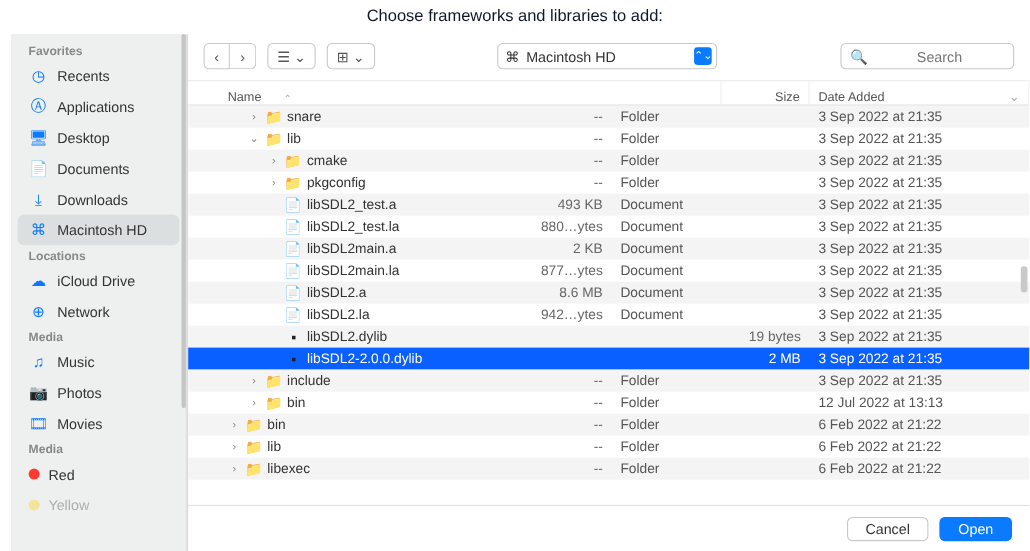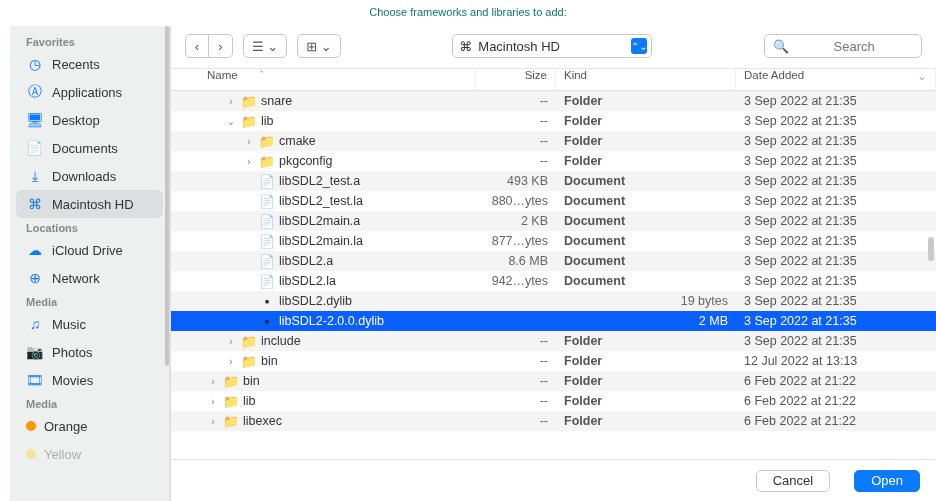--- a/index.html
+++ b/index.html
@@ -1,18 +1,18 @@
 <!DOCTYPE html>
 <html><head>
 <meta charset="utf-8">
 <style>
 * { box-sizing: border-box; margin: 0; padding: 0; font-family: -apple-system, BlinkMacSystemFont, "Segoe UI", Helvetica, Arial, sans-serif; }
 html, body { width: 936px; height: 501px; overflow: hidden; background: #fff; }
 .root { display: flex; flex-direction: column; width: 100%; height: 100%; }
-.title { text-align: center; font-size: 11px; padding: 6px 0 8px; color: #0f766e; }
+.title { text-align: center; font-size: 15px; padding: 6px 0 8px; color: #0f172a; }
 .body { display: flex; flex: 1; min-height: 0; }
 .sidebar { width: 160px; background: #eef0f0; overflow-y: auto; padding: 6px 0 0; border-right: 1px solid #e0e0e0; position: relative; margin-left: 10px; }
 .sidebar::after { content:""; position:absolute; right:0; top:0; width:4px; height:340px; background:#c5c5c5; border-radius:2px; }
 .side-head { font-size: 11px; color: #888; padding: 4px 16px 2px; font-weight: 600; }
 .side-item { display: flex; align-items: center; gap: 8px; height: 28px; padding: 0 12px 0 16px; font-size: 13px; color: #333; cursor: pointer; }
 .side-item.sel { background: #dcdfe0; border-radius: 6px; margin: 0 6px; padding-left: 10px; }
 .side-icon { width: 18px; display:flex; justify-content:center; color:#0a7aff; font-size:14px; }
 .tag-dot { width:10px; height:10px; border-radius:50%; }
 .main { flex: 1; display: flex; flex-direction: column; min-width: 0; border-left: 1px solid #dcdcdc; }
 .toolbar { display: flex; align-items: center; gap: 10px; padding: 8px 14px 10px; border-bottom: 1px solid #e6e6e6; }
@@ -21,40 +21,40 @@
 .nav-group .tbtn { width: 24px; }
 .nav-group .tbtn:first-child { border-top-right-radius:0; border-bottom-right-radius:0; }
 .nav-group .tbtn:last-child { border-top-left-radius:0; border-bottom-left-radius:0; border-left:0; }
 .sel-btn { padding: 0 8px; gap:6px; }
 .loc { flex:0 0 200px; margin:0 auto; height:24px; border:1px solid #c9c9c9; border-radius:5px; display:flex; align-items:center; padding:0 4px 0 6px; gap:6px; font-size:13px; color:#333; }
 .loc .chev { margin-left:auto; width:16px; height:16px; background:#0a7aff; border-radius:3px; display:flex; align-items:center; justify-content:center; color:#fff; font-size:10px; }
 .search { flex:0 0 158px; height:24px; border:1px solid #c9c9c9; border-radius:5px; display:flex; align-items:center; padding:0 8px; gap:6px; color:#888; font-size:13px; }
 .search input { border:0; outline:0; font-size:13px; width:100%; background:transparent;text-align:center; }
 .list { flex:1; overflow:auto; position: relative; }
 .hdr { display:flex; height:22px; align-items:center; font-size:11.5px; color:#555; border-bottom:1px solid #e0e0e0; background:#fff; position:sticky; top:0; }
-.hdr > div { padding: 0 8px; border-right:1px solid #eee; height:100%; display:flex; align-items:flex-start;gap:20px; }
+.hdr > div { padding: 0 8px; border-right:1px solid #eee; height:100%; display:flex; align-items:flex-end;gap:20px; }
 .col-name { flex:1; padding-left:36px !important; gap:4px;}
 .col-size { width: 80px; justify-content:flex-end; }
 .col-kind { width: 180px; }
 .col-date { width: 200px; justify-content:space-between; }
 .rows { }
 .row { display:flex; height:20px; align-items:center; font-size:12.5px; color:#333; }
 .row.stripe { background:#f4f4f4; }
 .row.sel { background:#0a5fff; color:#fff; }
 .row.sel .kind, .row.sel .date, .row.sel .size { color:#fff; }
 .cell-name { flex:1; display:flex; align-items:center; gap:4px; min-width:0; }
 .cell-size { width:80px; text-align:right; padding-right:8px; color:#666; }
-.cell-kind { width:180px; padding-left:8px; color:#555;font-weight:bold; }
+.cell-kind { width:180px; padding-left:8px; color:#555; }
 .cell-date { width:200px; padding-left:8px; color:#555; }
 .disc { width:12px; display:inline-flex; justify-content:center; color:#888; font-size:10px; cursor:pointer;}
 .ficon { width:16px; height:16px; display:inline-flex; align-items:center; justify-content:center; font-size:13px; }
 .folder { color:#1e9bff; }
 .file { color:#bbb; }
 .exec { color:#222; }
-.footer { height:42px; border-top:1px solid #e0e0e0; display:flex; align-items:center; justify-content:flex-end; gap:24px; padding:0 16px; }
+.footer { height:42px; border-top:1px solid #e0e0e0; display:flex; align-items:center; justify-content:flex-end; gap:10px; padding:0 16px; }
 .btn { height:22px; padding:0 16px; border-radius:5px; font-size:13px; border:1px solid #c9c9c9; background:#fff; color:#333; cursor:pointer; }
 .btn.primary { background:#0a7aff; color:#fff; border-color:#0a7aff; }
 .scroll-ind { position:absolute; right:2px; top:168px; width:6px; height:24px; background:#c9c9c9; border-radius:3px; }
 </style>
 </head>
 <body>
 <div class="root">
   <div class="title">Choose frameworks and libraries to add:</div>
   <div class="body">
     <div class="sidebar">
@@ -101,22 +101,22 @@
           <div class="side-item">
             <span class="side-icon">📷</span>
             <span>Photos</span>
           </div>
           <div class="side-item">
             <span class="side-icon">🎞</span>
             <span>Movies</span>
           </div>
           <div class="side-head">Media</div>
           <div class="side-item">
-            <span class="tag-dot" style="background: rgb(255, 149, 0);"></span>
-            <span>Orange</span>
+            <span class="tag-dot" style="background: rgb(255, 59, 48);"></span>
+            <span>Red</span>
           </div>
           <div class="side-item" style="opacity: 0.35;">
             <span class="tag-dot" style="background: rgb(255, 204, 0);"></span>
             <span>Yellow</span>
           </div>
         </div>
     </div>
     <div class="main">
       <div class="toolbar">
         <div class="nav-group">
@@ -137,21 +137,20 @@
           <input placeholder="Search" style="">
         </div>
       </div>
       <div class="list">
         <div class="hdr">
           <div class="col-name">
               <span>Name</span>
               <span style="color:#aaa;font-size:9px;">⌃</span>
             </div>
           <div class="col-size">Size</div>
-          <div class="col-kind">Kind</div>
           <div class="col-date">
               <span>Date Added</span>
               <span style="color:#aaa">⌄</span>
             </div>
         </div>
         <div class="rows" id="rows-slot">
             <div class="row stripe">
               <div class="cell-name" style="padding-left: 54px;">
                 <span class="disc">›</span>
                 <span class="ficon folder">📁</span>

